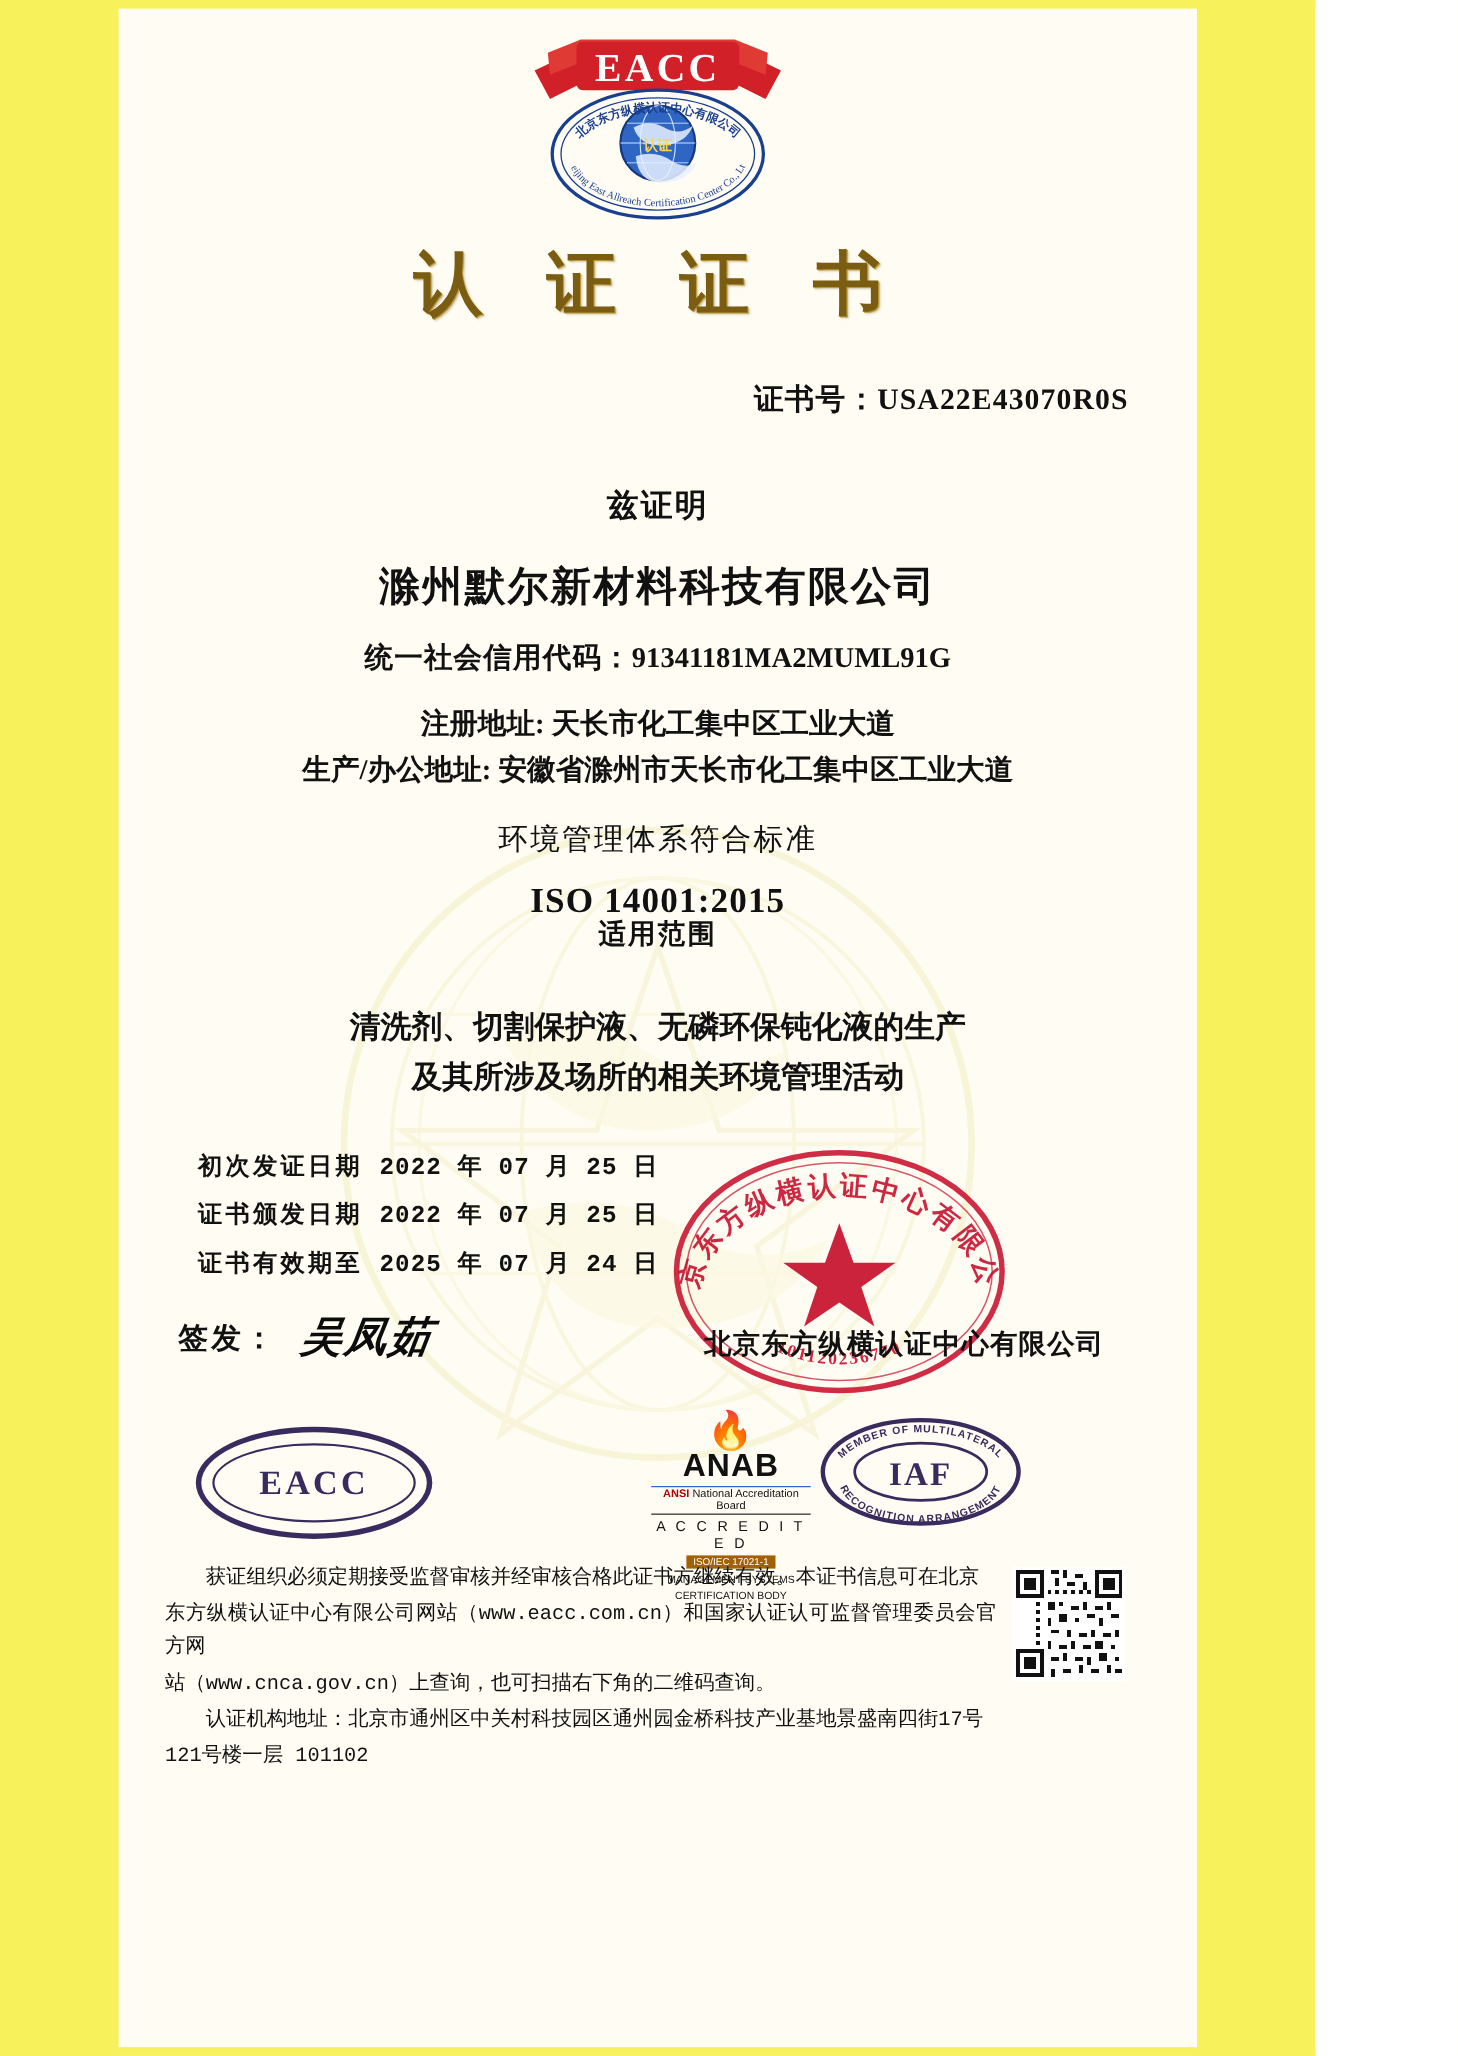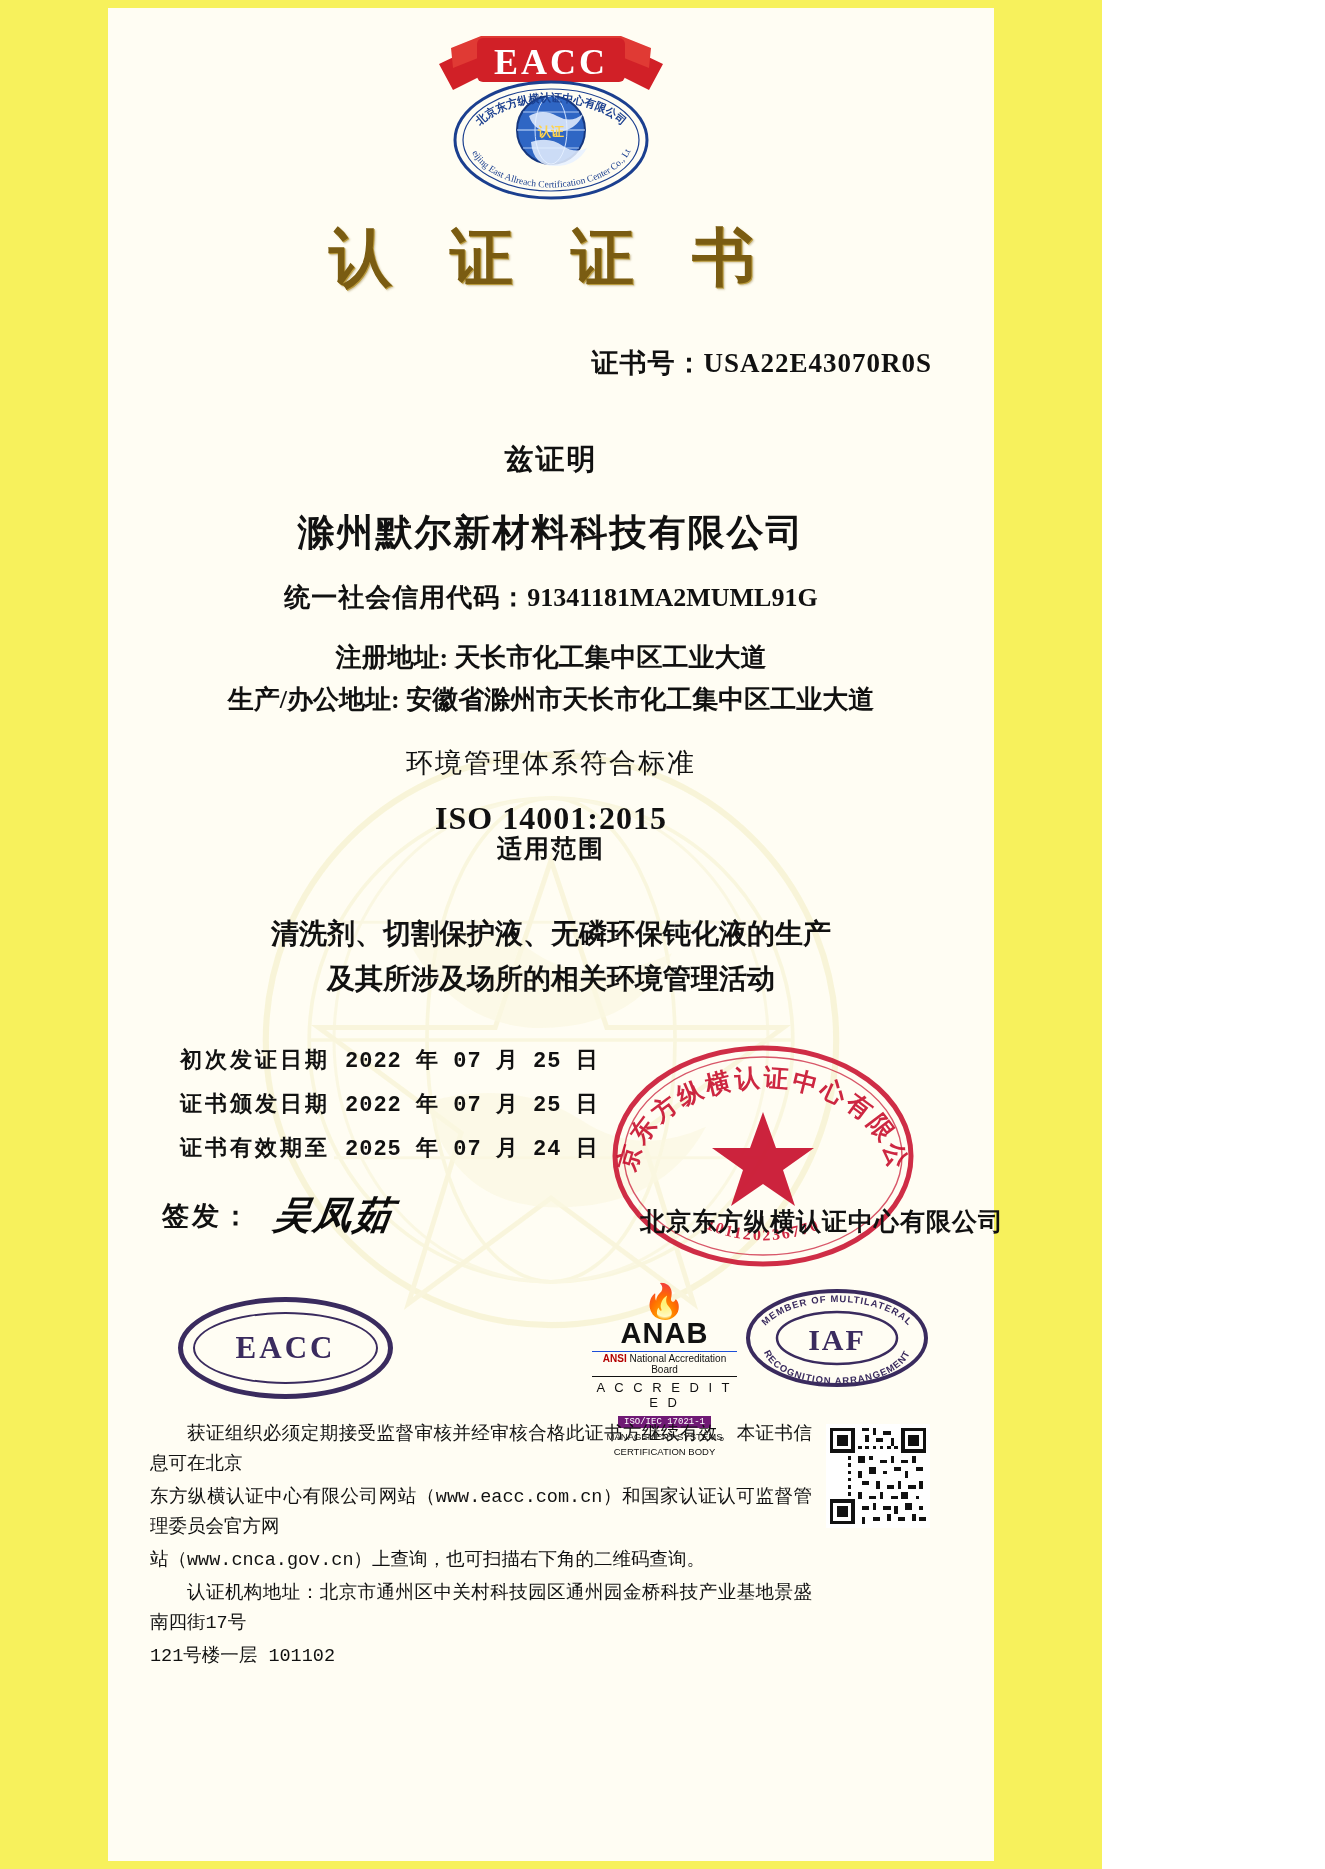--- a/index.html
+++ b/index.html
@@ -5,21 +5,21 @@
   html, body {
     margin: 0;
     padding: 0;
     background: #ffffff;
   }
   body {
     font-family: "Liberation Serif", serif;
   }
   .page {
     position: relative;
-    width: 1102px;
+    width: 1196px;
     height: 1869px;
     overflow: hidden;
     background: #ffffff;
   }
   
   .band {
     position: absolute;
     top: 0;
     bottom: 0;
     width: 108px;
@@ -238,22 +238,22 @@
   }
   .anab .sub1 b { color: #b40000; }
   .anab .acc {
     font-family: "Liberation Sans", sans-serif;
     font-size: 13px;
     letter-spacing: 3px;
     margin-top: 3px;
   }
   .anab .iso {
     font-size: 9px;
-    font-family: Liberation Mono, monospace;
-    background: #701a75;
+    font-family: Liberation Sans, sans-serif;
+    background: #a16207;
     color: #fff;
     display: inline-block;
     padding: 1px 6px;
     margin-top: 0;
   }
   .anab .sub2 {
     font-size: 9.5px;
     font-family: "Liberation Sans", sans-serif;
     margin-top: 3px;
     line-height: 1.25;

